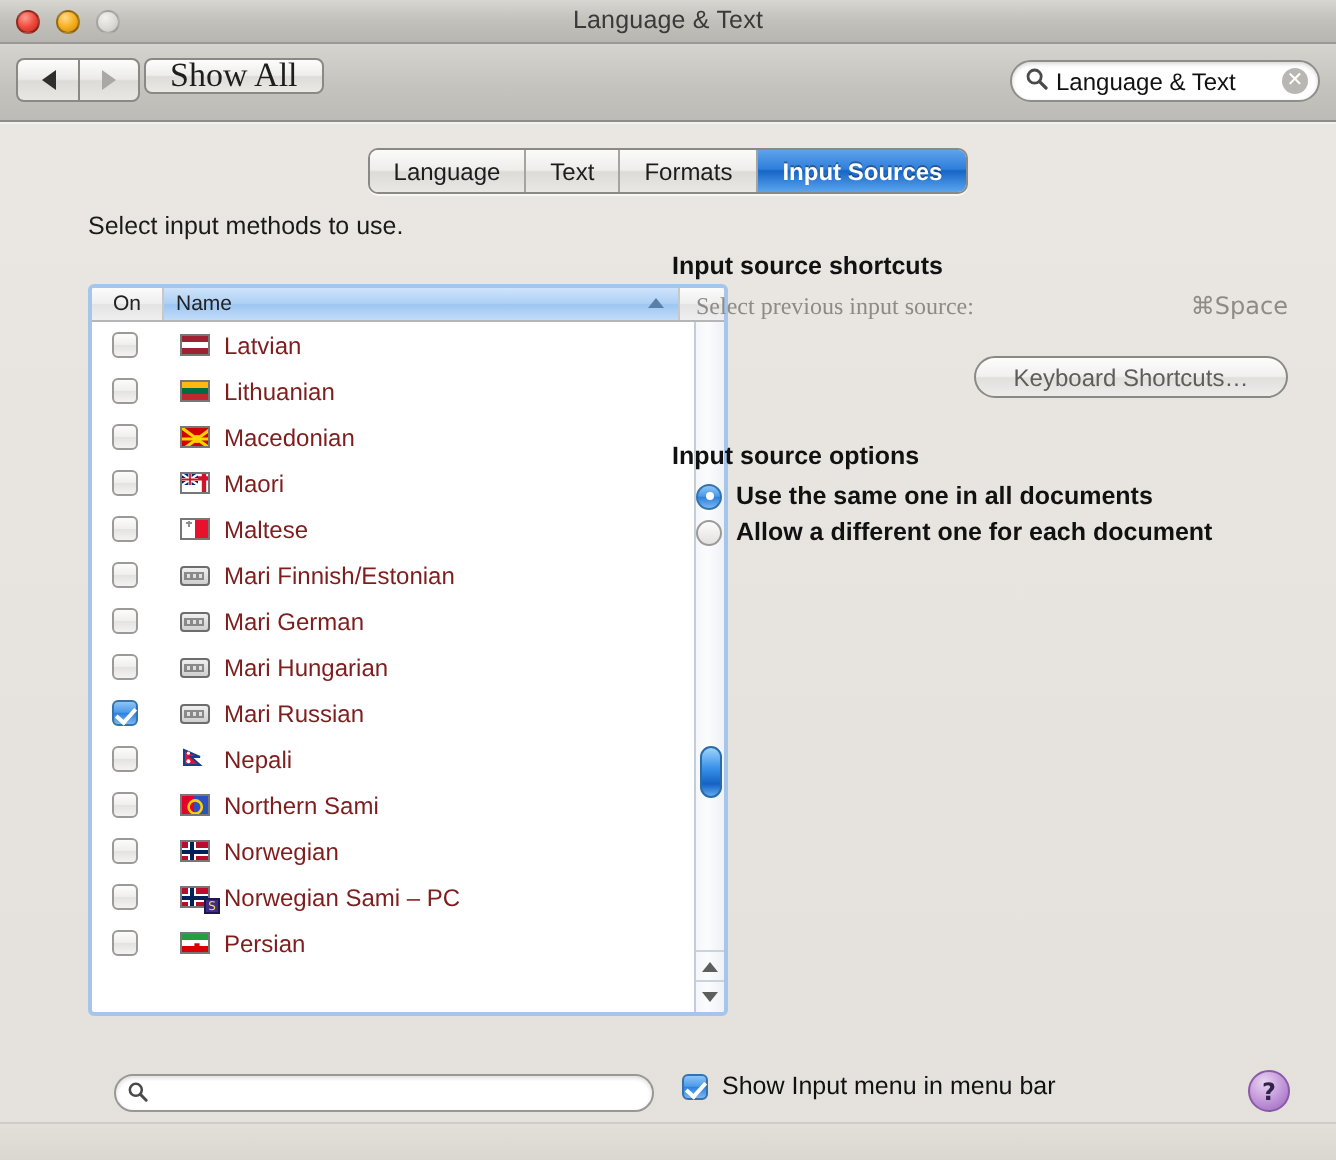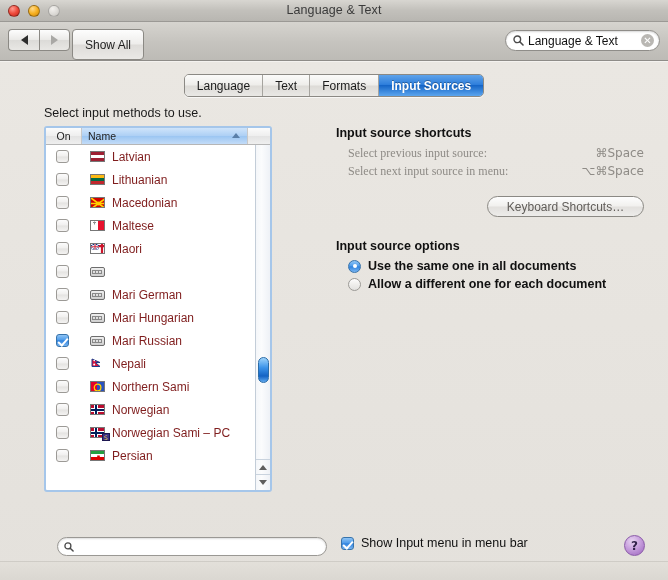--- a/index.html
+++ b/index.html
@@ -66,27 +66,28 @@
     box-sizing: border-box;
   }
   .navbtn.left  { border-radius: 4px 0 0 4px; border-right: none; }
   .navbtn.right { border-radius: 0 4px 4px 0; }
   .tri { width: 0; height: 0; }
   .tri.back { border-top: 5px solid transparent; border-bottom: 5px solid transparent; border-right: 7px solid #2e2e2e; }
   .tri.fwd  { border-top: 5px solid transparent; border-bottom: 5px solid transparent; border-left: 7px solid #a9a8a5; }
 
   #show-all {
     position: absolute; top: 7px; left: 72px;
-    height: 31px; padding: 0 12px;
+    height: 18px; padding: 0 12px;
     background: linear-gradient(to bottom, #fdfdfd 0%, #eeedeb 48%, #dedcd9 52%, #eae9e6 100%);
     border: 1px solid #8b8984; border-radius: 4px;
-    font-size: 12px; color: #1e1e1e;
+    font-size: 17px; color: #1e1e1e;
     display: flex; align-items: center;
     box-sizing: border-box;
     cursor: default;
+    font-family: Liberation Serif, serif;
   }
 
   #toolbar-search {
     position: absolute; top: 8px; right: 8px;
     width: 155px; height: 21px;
     background: #ffffff;
     border: 1px solid #8f8d89;
     border-radius: 11px;
     box-sizing: border-box;
     display: flex; align-items: center;
@@ -154,22 +155,22 @@
   #select-label {
     position: absolute;
     top: 44px; left: 44px;
     font-size: 12.5px;
     color: #1a1a1a;
   }
 
   
   #listbox {
     position: absolute;
-    top: 64px; left: 44px;
-    width: 228px; height: 366px;
+    top: 80px; left: 44px;
+    width: 320px; height: 366px;
     background: #ffffff;
     border: 2px solid #a5c6ea;
     border-radius: 3px;
     box-sizing: border-box;
     overflow: hidden;
   }
   #list-header {
     display: flex;
     height: 16px;
     background: linear-gradient(to bottom, #fbfbfb 0%, #eeeeee 50%, #e3e3e3 51%, #efefef 100%);
@@ -543,50 +544,51 @@
                 <circle cx="7.5" cy="5.5" r="2" fill="#ffd200"></circle>
               </svg>
             </span>
           </span>
           <span class="rlabel">Macedonian</span>
         </div>
 
         <div class="row">
           <span class="cb"></span>
           <span class="flagwrap">
-            <span class="flag" style="background:linear-gradient(to right,#ffffff 0 50%,#e8112d 50% 100%)">
-              <svg width="15" height="11" viewBox="0 0 15 11" style="position:absolute;left:0;top:0">
-                <path d="M2 1.5 h3 M3.5 0.5 v3" stroke="#8f8f8f" stroke-width="1"></path>
-              </svg>
-            </span>
-          </span>
-          <span class="rlabel">Maltese</span>
-        </div>
-
-        <div class="row">
-          <span class="cb"></span>
-          <span class="flagwrap">
             <span class="flag" style="background:#ffffff">
               <svg width="15" height="11" viewBox="0 0 15 11" style="position:absolute;left:0;top:0">
                 <rect x="0" y="0" width="8" height="5.5" fill="#00247d"></rect>
                 <path d="M0 0 L8 5.5 M8 0 L0 5.5" stroke="#ffffff" stroke-width="1.1"></path>
                 <path d="M4 0 v5.5 M0 2.75 h8" stroke="#ffffff" stroke-width="1.6"></path>
                 <path d="M4 0 v5.5 M0 2.75 h8" stroke="#cc142b" stroke-width="0.9"></path>
                 <path d="M8 2.2 h7 M11 0 v11" stroke="#cc142b" stroke-width="2.2"></path>
               </svg>
             </span>
           </span>
           <span class="rlabel">Maori</span>
         </div>
 
         <div class="row">
           <span class="cb"></span>
           <span class="flagwrap">
+            <span class="flag" style="background:linear-gradient(to right,#ffffff 0 50%,#e8112d 50% 100%)">
+              <svg width="15" height="11" viewBox="0 0 15 11" style="position:absolute;left:0;top:0">
+                <path d="M2 1.5 h3 M3.5 0.5 v3" stroke="#8f8f8f" stroke-width="1"></path>
+              </svg>
+            </span>
+          </span>
+          <span class="rlabel">Maltese</span>
+        </div>
+
+        <div class="row">
+          <span class="cb"></span>
+          <span class="flagwrap">
               <span class="kbd"></span>
             </span>
+          <span class="rlabel">Mari Finnish/Estonian</span>
         </div>
 
         <div class="row">
           <span class="cb"></span>
           <span class="flagwrap">
               <span class="kbd"></span>
             </span>
           <span class="rlabel">Mari German</span>
         </div>
 
@@ -683,24 +685,20 @@
         </div>
       </div>
     </div>
 
     <div id="right">
       <div class="sect-title">Input source shortcuts</div>
 
       <div class="shortcut-row">
         <span class="shortcut-label">Select previous input source:</span>
         <span class="shortcut-key">⌘Space</span>
-      </div>
-      <div class="shortcut-row">
-        <span class="shortcut-label">Select next input source in menu:</span>
-        <span class="shortcut-key">⌥⌘Space</span>
       </div>
 
       <div class="btnrow">
         <div id="kbd-shortcuts-btn">Keyboard Shortcuts…</div>
       </div>
 
       <div id="options-block">
         <div class="sect-title" style="font-weight:bold">Input source options</div>
         <div class="radio-row">
           <span class="radio sel"></span>

